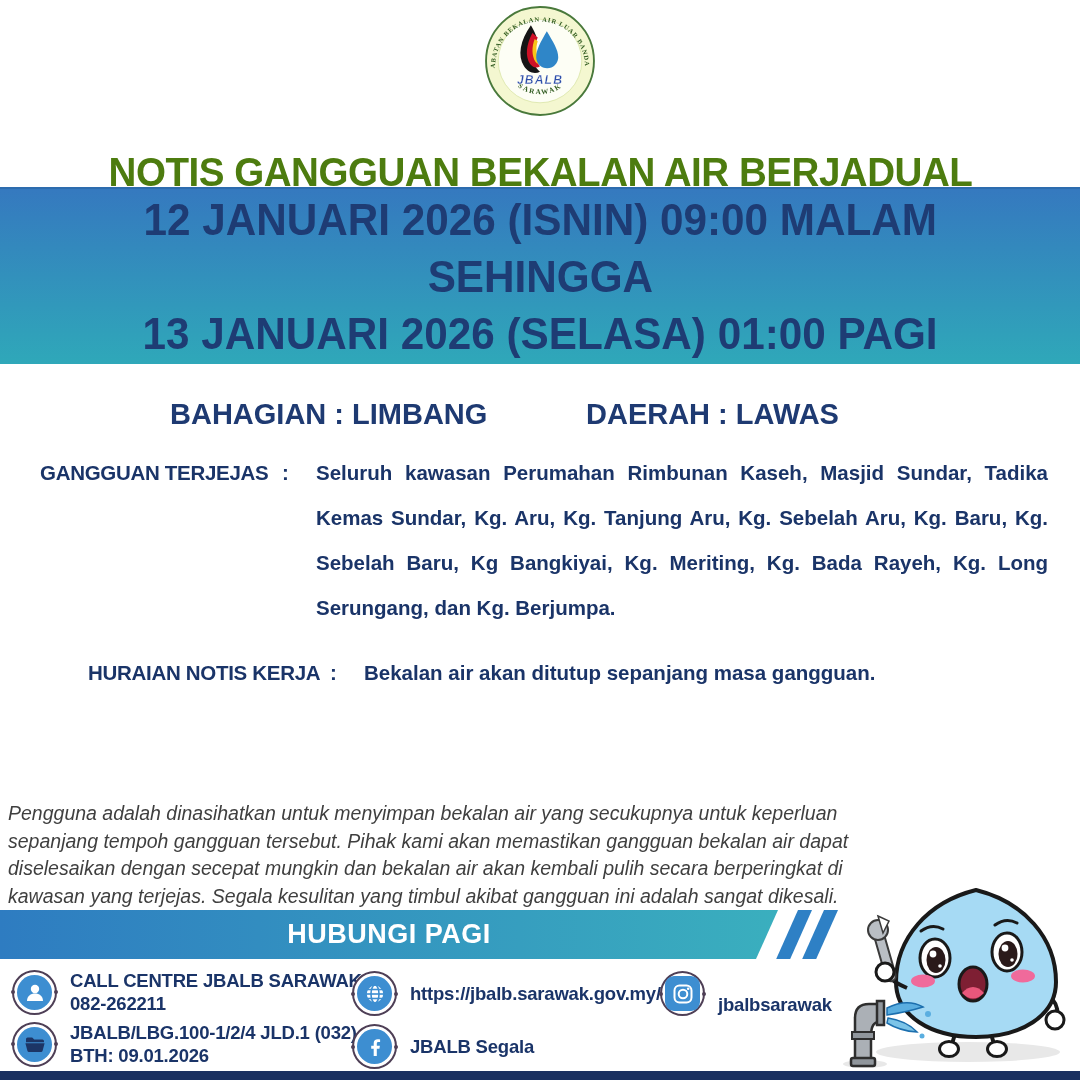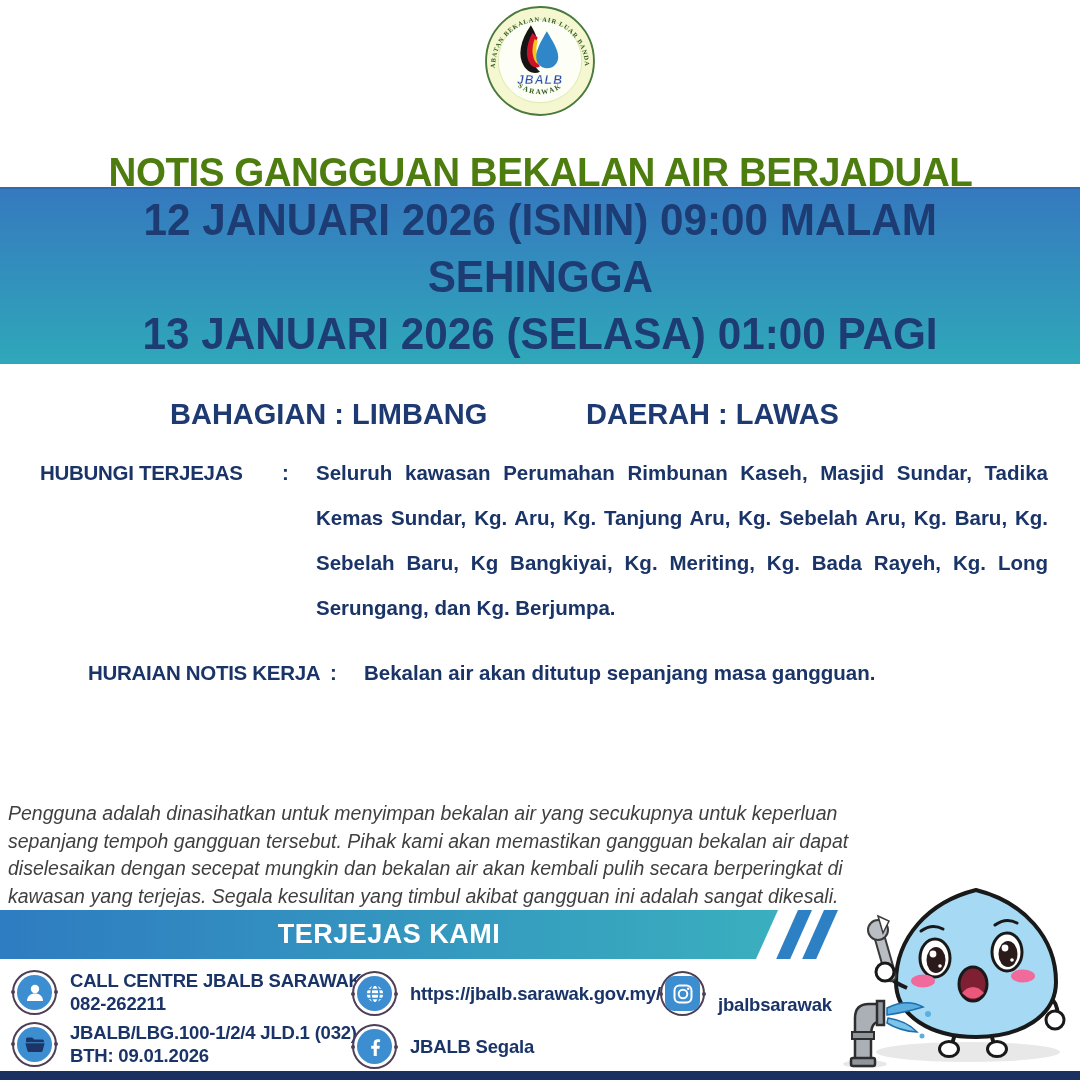--- a/index.html
+++ b/index.html
@@ -111,37 +111,37 @@
     <div>SEHINGGA</div>
     <div>13 JANUARI 2026 (SELASA) 01:00 PAGI</div>
   </div>
 
   <div class="loc">
     <span class="bah">BAHAGIAN : LIMBANG</span>
     <span class="dae">DAERAH : LAWAS</span>
   </div>
 
   <div class="detail kawasan">
-    <div class="lbl">HUBUNGI TERJEJAS</div>
+    <div class="lbl">GANGGUAN TERJEJAS</div>
     <div class="col">:</div>
     <div class="txt">Seluruh kawasan Perumahan Rimbunan Kaseh, Masjid Sundar, Tadika Kemas Sundar, Kg. Aru, Kg. Tanjung Aru, Kg. Sebelah Aru, Kg. Baru, Kg. Sebelah Baru, Kg Bangkiyai, Kg. Meriting, Kg. Bada Rayeh, Kg. Long Serungang, dan Kg. Berjumpa.</div>
   </div>
 
   <div class="detail huraian">
     <div class="lbl">HURAIAN NOTIS KERJA</div>
     <div class="col">:</div>
     <div class="txt">
       <p>Bekalan air akan ditutup sepanjang masa gangguan.</p>
     </div>
   </div>
 
   <p class="advisory">Pengguna adalah dinasihatkan untuk menyimpan bekalan air yang secukupnya untuk keperluan sepanjang tempoh gangguan tersebut. Pihak kami akan memastikan gangguan bekalan air dapat diselesaikan dengan secepat mungkin dan bekalan air akan kembali pulih secara berperingkat di kawasan yang terjejas. Segala kesulitan yang timbul akibat gangguan ini adalah sangat dikesali.</p>
 
   <div class="cbanner">
-    <span>TERJEJAS KAMI</span>
+    <span>HUBUNGI PAGI</span>
   </div>
   <div class="stripe s1"></div>
   <div class="stripe s2"></div>
 
   <div class="citem ci-call">
     <span class="cicon">
       <span class="disc">
           <svg width="24" height="24" viewBox="0 0 24 24">
         <circle cx="12" cy="9" r="4.2" fill="#fff"></circle>
         <path d="M4 21c0-4.8 3.7-7.4 8-7.4s8 2.6 8 7.4" fill="#fff"></path>

